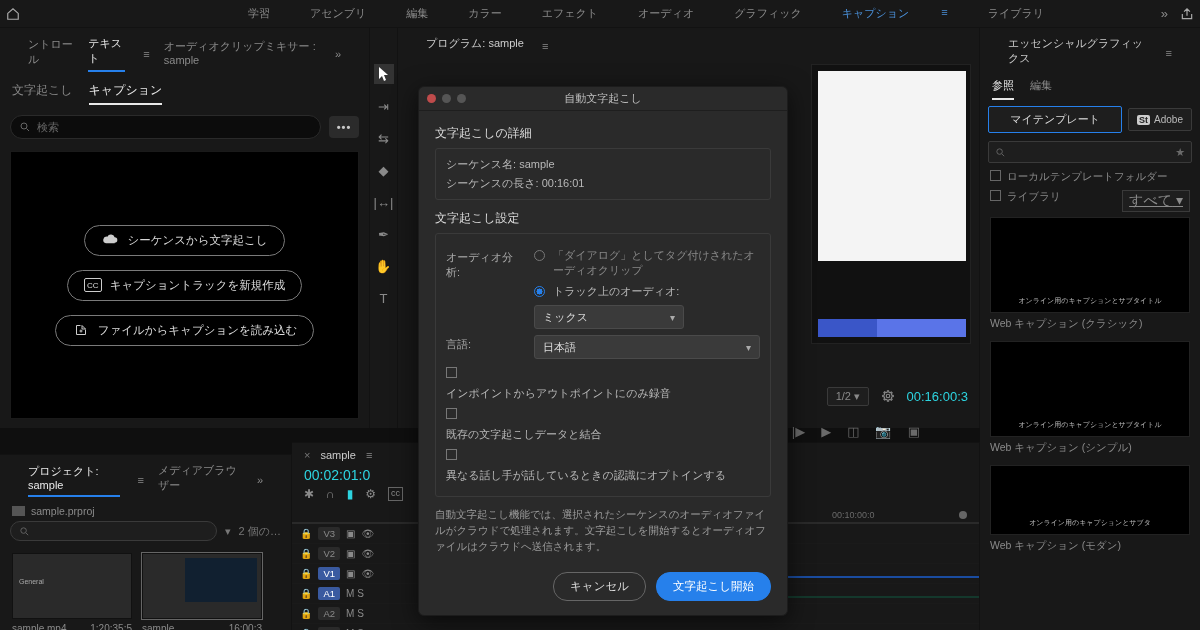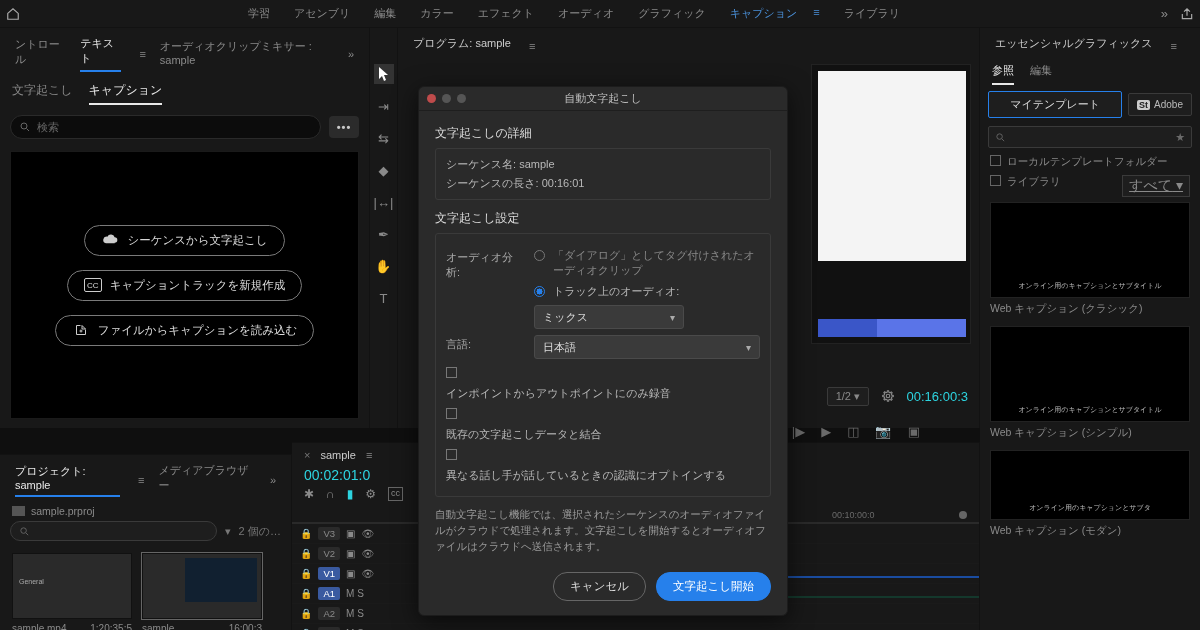--- a/index.html
+++ b/index.html
@@ -34,33 +34,33 @@
   .appbar{
     height:28px;
     background:var(--bg1);
     display:flex;
     align-items:center;
     padding:0 6px;
     gap:4px;
     border-bottom:1px solid var(--panel-border);
   }
   .home-icon{width:26px;text-align:center;font-size:14px;color:var(--text-dim);}
-  .menu{display:flex;gap:0;margin-left:200px;}
+  .menu{display:flex;gap:16px;margin-left:200px;}
   .menu span{padding:3px 12px;color:var(--text-dim);font-size:11px;cursor:default;}
   .menu span.active{color:var(--blue-dim);}
   .menu .hamb{color:var(--blue-dim);margin-left:-8px;}
   .appbar .spacer{flex:1;}
   .appbar .right{display:flex;gap:12px;align-items:center;color:var(--text-dim);font-size:13px;}
   
   
   .workspace{
     position:absolute;
     top:28px; left:0; right:0; bottom:0;
   }
-  .panel-tabs{display:flex;gap:14px;padding:8px 15px 4px;font-size:11px;color:var(--text-dim);align-items:center;}
+  .panel-tabs{display:flex;gap:14px;padding:8px 28px 4px;font-size:11px;color:var(--text-dim);align-items:center;}
   .panel-tabs .tab{padding-bottom:4px;}
   .panel-tabs .tab.active{color:#e8e8e8;border-bottom:2px solid var(--blue);}
   .panel-tabs .menu-icon{margin-left:4px;color:var(--text-dim);}
   
   
   .col-left{
     position:absolute;
     left:0; top:0;
     width:370px; height:400px;
     background:var(--bg1);

